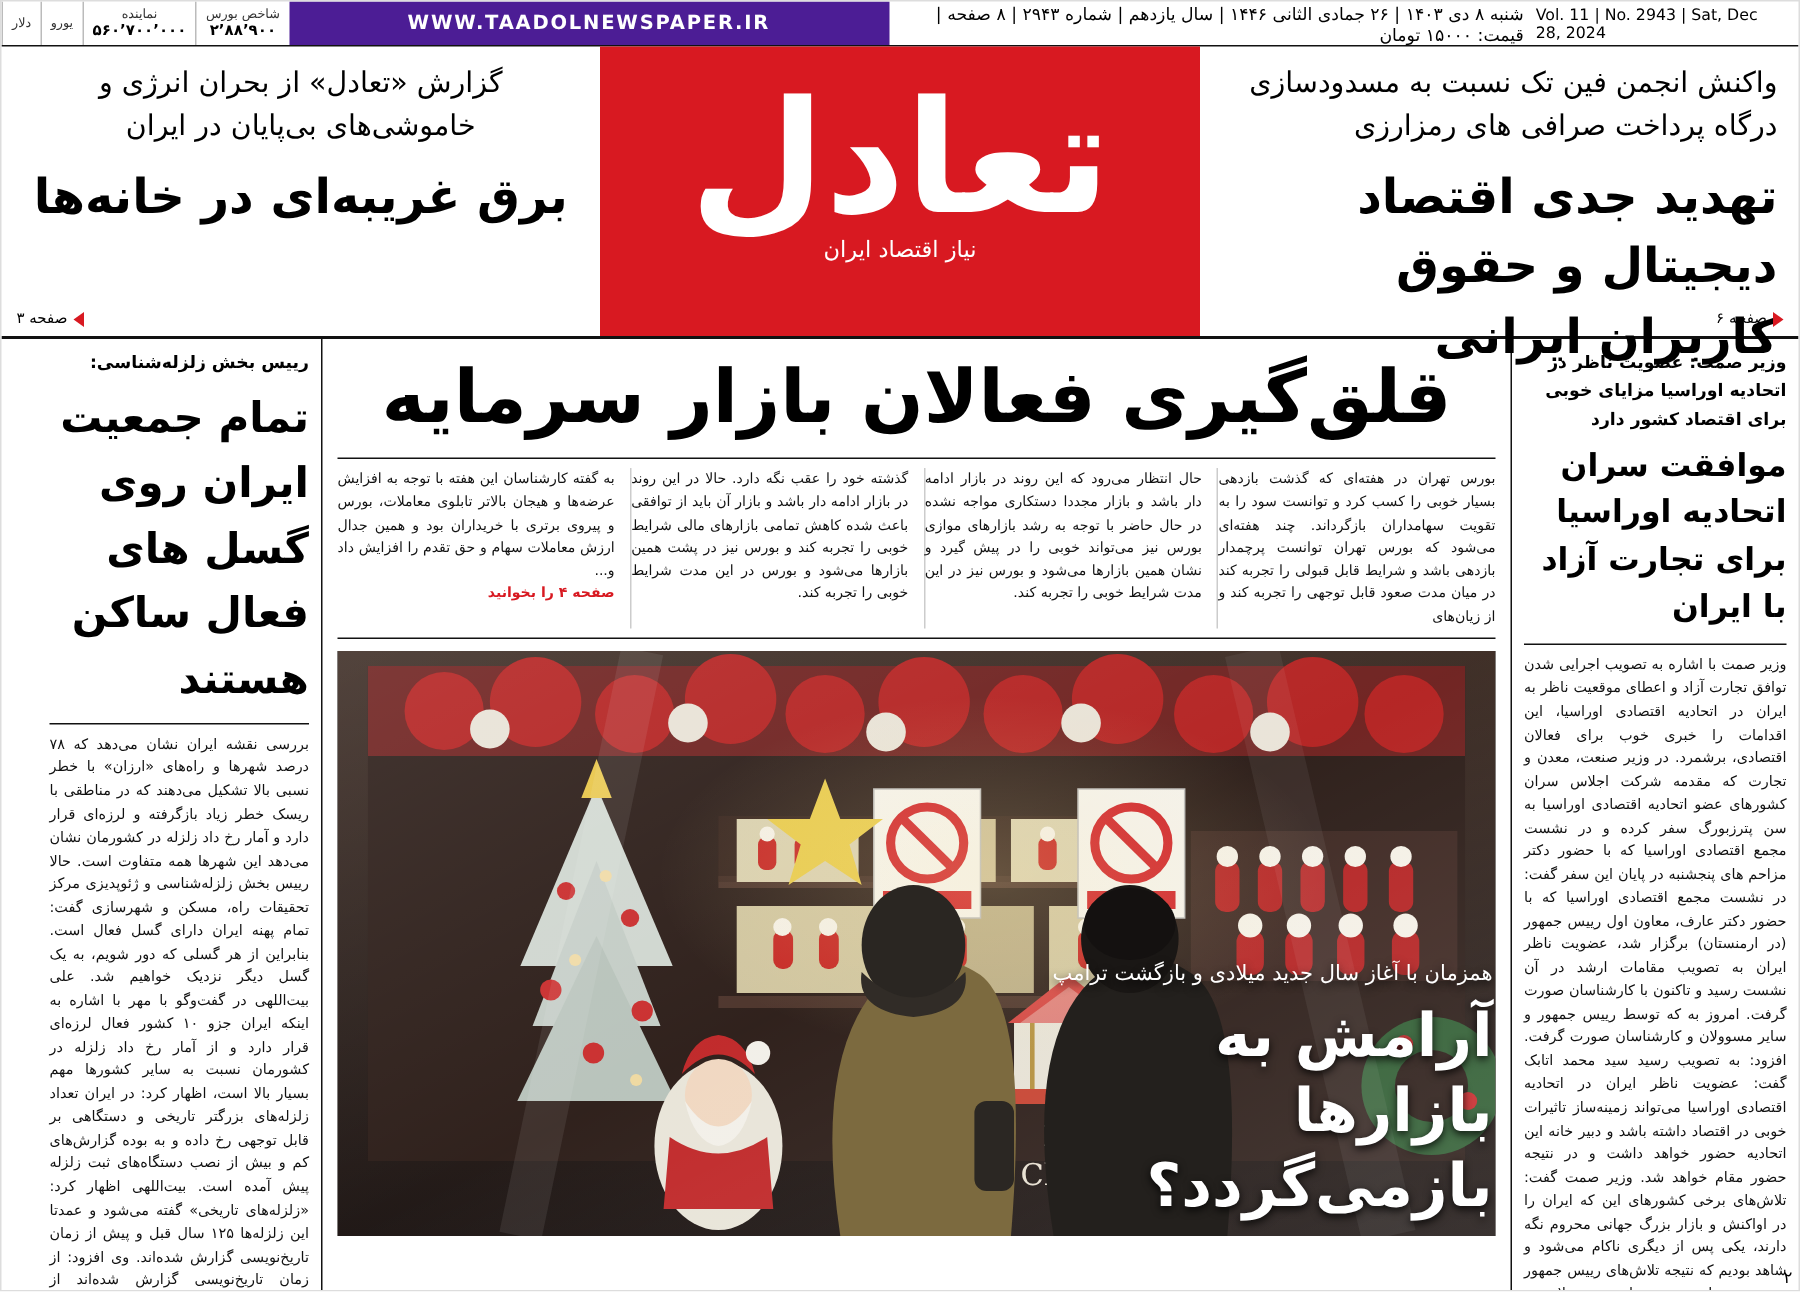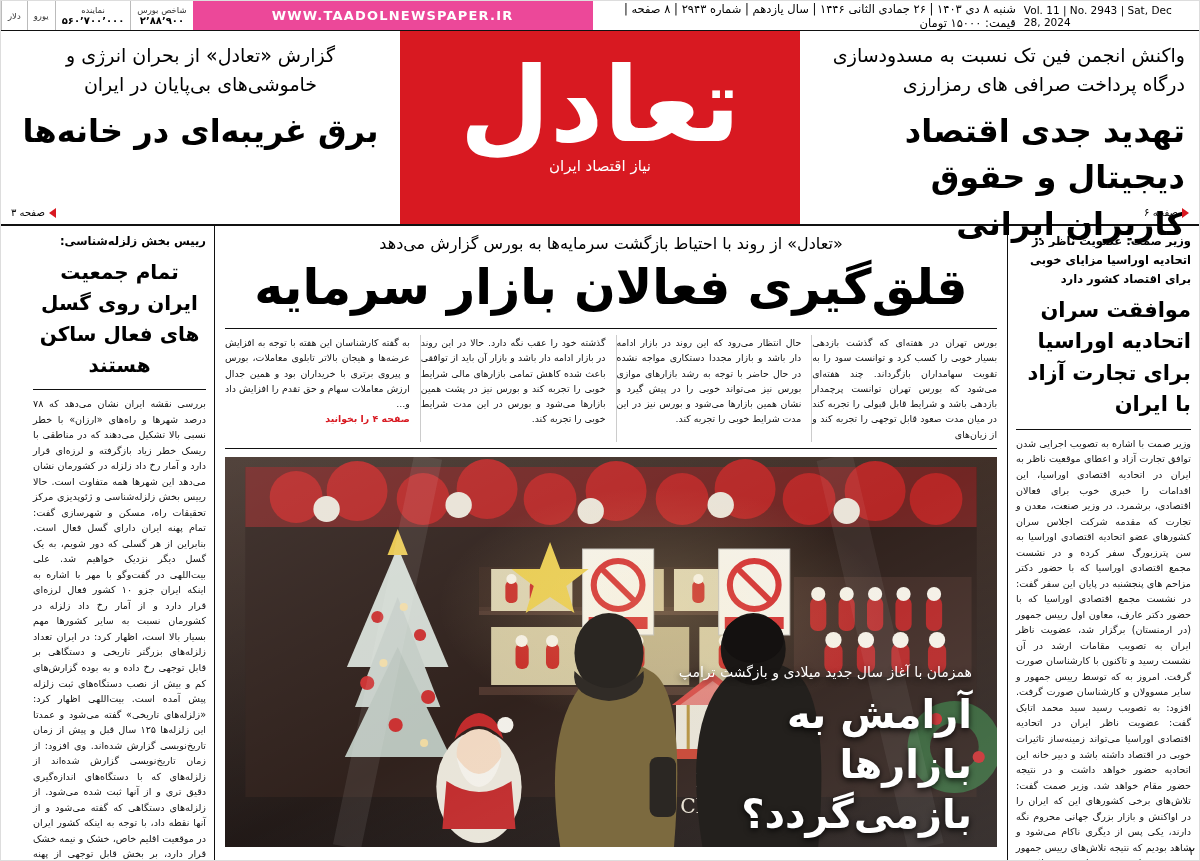--- a/index.html
+++ b/index.html
@@ -35,21 +35,21 @@
     flex: 1;
     display: flex; align-items: center; justify-content: flex-start;
     gap: 8px;
     padding: 0 8px;
     font-size: 11.5px; color: #000;
   }
   .topbar .date .lat { direction: ltr; font-size: 10.5px; }
   .topbar .website {
     flex: 0 0 400px;
     display: flex; align-items: center; justify-content: center;
-    background: #ec4899; color: #fff;
+    background: #4c1d95; color: #fff;
     font-size: 13px; letter-spacing: 1.2px; font-weight: bold;
     direction: ltr;
   }
 
   
   .masthead {
     position: relative;
     height: 195px;
     border-bottom: 2px solid #111;
     display: flex;
@@ -119,21 +119,21 @@
   }
 
   .side-kicker {
     font-size: 11.5px; line-height: 1.65; color: #000; font-weight: bold;
     margin-bottom: 6px;
   }
   .side-head {
     font-size: 21px; font-weight: bold; line-height: 1.5; color: #000;
     margin-bottom: 8px;
   }
-  .side-head.big { font-size: 20px; text-align: center; line-height: 1.55;}
+  .side-head.big { font-size: 28px; line-height: 1.55;}
   .rule { border-top: 1px solid #111; margin: 6px 0; }
   .side-body {
     font-size: 9.6px; line-height: 1.62; text-align: justify; color: #111;
   }
 
   
   .c-kicker {
     font-size: 16px; text-align: center; color: #000; margin: 2px 0 4px;
   }
   .c-head {
@@ -155,21 +155,21 @@
 
   
   .photo {
     position: relative;
     height: 390px;
     overflow: hidden;
     background: #1b1411;
   }
   .photo svg { display: block; width: 100%; height: 100%; }
   .overlay {
-    position: absolute; right: 25px; bottom: 8px;
+    position: absolute; right: 2px; bottom: 8px;
     text-align: right; color: #fff;
     text-shadow: 0 2px 6px rgba(0,0,0,.85);
     max-width: 300px;
   }
   .ov-kicker { font-size: 14px; line-height: 1.6; margin-bottom: 6px; font-weight: 500;}
   .ov-head { font-size: 40px; font-weight: bold; line-height: 1.25; }
   .pg-num {
     position: absolute; right: 4px; bottom: 2px;
     font-size: 11px; color: #000;
   }
@@ -233,21 +233,20 @@
 
     <div class="col-right">
       <div class="side-kicker">وزیر صمت: عضویت ناظر در اتحادیه اوراسیا مزایای خوبی برای اقتصاد کشور دارد</div>
       <div class="side-head">موافقت سران اتحادیه اوراسیا برای تجارت آزاد با ایران</div>
       <div class="rule"></div>
       <div class="side-body">وزیر صمت با اشاره به تصویب اجرایی شدن توافق تجارت آزاد و اعطای موقعیت ناظر به ایران در اتحادیه اقتصادی اوراسیا، این اقدامات را خبری خوب برای فعالان اقتصادی، برشمرد. در وزیر صنعت، معدن و تجارت که مقدمه شرکت اجلاس سران کشورهای عضو اتحادیه اقتصادی اوراسیا به سن پترزبورگ سفر کرده و در نشست مجمع اقتصادی اوراسیا که با حضور دکتر مزاحم های پنجشنبه در پایان این سفر گفت: در نشست مجمع اقتصادی اوراسیا که با حضور دکتر عارف، معاون اول رییس جمهور (در ارمنستان) برگزار شد، عضویت ناظر ایران به تصویب مقامات ارشد در آن نشست رسید و تاکنون با کارشناسان صورت گرفت. امروز به که توسط رییس جمهور و سایر مسوولان و کارشناسان صورت گرفت. افزود: به تصویب رسید سید محمد اتابک گفت: عضویت ناظر ایران در اتحادیه اقتصادی اوراسیا می‌تواند زمینه‌ساز تاثیرات خوبی در اقتصاد داشته باشد و دبیر خانه این اتحادیه حضور خواهد داشت و در نتیجه حضور مقام خواهد شد. وزیر صمت گفت: تلاش‌های برخی کشورهای این که ایران را در اواکنش و بازار بزرگ جهانی محروم نگه دارند، یکی پس از دیگری ناکام می‌شود و شاهد بودیم که نتیجه تلاش‌های رییس جمهور و وزیر خارجه و سایر مسوولان و کارشناسان امروز به بار نشست و موفقیت از اتحادیه اوراسیا را به بار آورد.</div>
 
     </div>
 
     <div class="col-center">
-      <div class="c-kicker">«تعادل» از روند با احتیاط بازگشت سرمایه‌ها به بورس گزارش می‌دهد</div>
       <div class="c-head">قلق‌گیری فعالان بازار سرمایه</div>
 
       <div class="c-cols">
         <div class="c">بورس تهران در هفته‌ای که گذشت بازدهی بسیار خوبی را کسب کرد و توانست سود را به تقویت سهامداران بازگرداند. چند هفته‌ای می‌شود که بورس تهران توانست پرچمدار بازدهی باشد و شرایط قابل قبولی را تجربه کند در میان مدت صعود قابل توجهی را تجربه کند و از زیان‌های</div>
         <div class="c">حال انتظار می‌رود که این روند در بازار ادامه دار باشد و بازار مجددا دستکاری مواجه نشده در حال حاضر با توجه به رشد بازارهای موازی بورس نیز می‌تواند خوبی را در پیش گیرد و نشان همین بازارها می‌شود و بورس نیز در این مدت شرایط خوبی را تجربه کند.</div>
         <div class="c">گذشته خود را عقب نگه دارد. حالا در این روند در بازار ادامه دار باشد و بازار آن باید از توافقی باعث شده کاهش تمامی بازارهای مالی شرایط خوبی را تجربه کند و بورس نیز در پشت همین بازارها می‌شود و بورس در این مدت شرایط خوبی را تجربه کند.</div>
         <div class="c">
           <span>به گفته کارشناسان این هفته با توجه به افزایش عرضه‌ها و هیجان بالاتر تابلوی معاملات، بورس و پیروی برتری با خریداران بود و همین جدال ارزش معاملات سهام و حق تقدم را افزایش داد و...</span>
           <div class="c-more">صفحه ۴ را بخوانید</div>
         </div>

